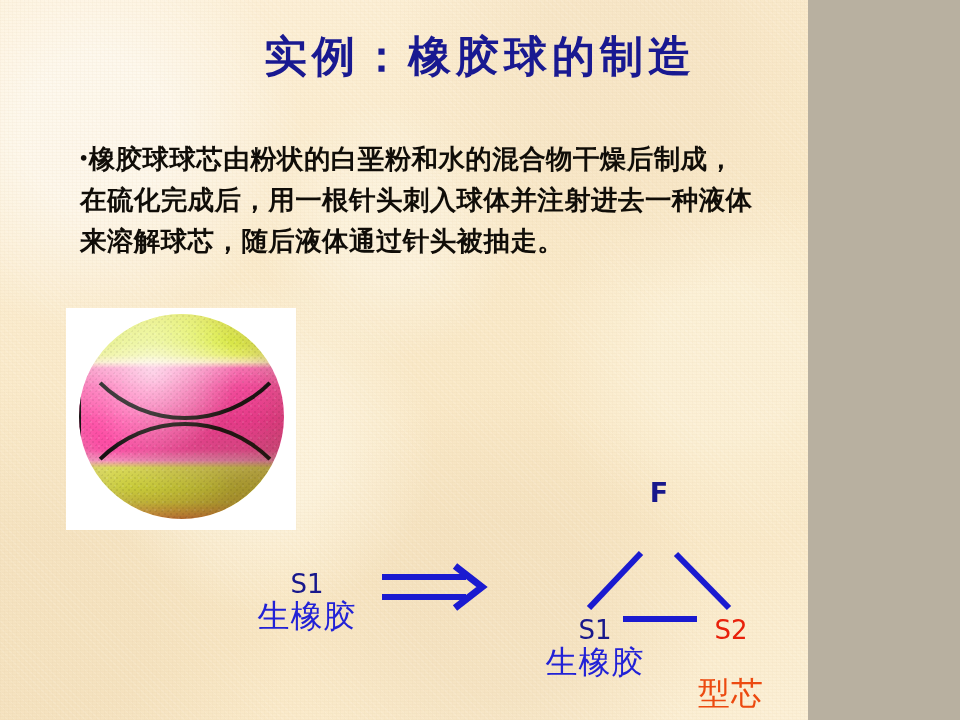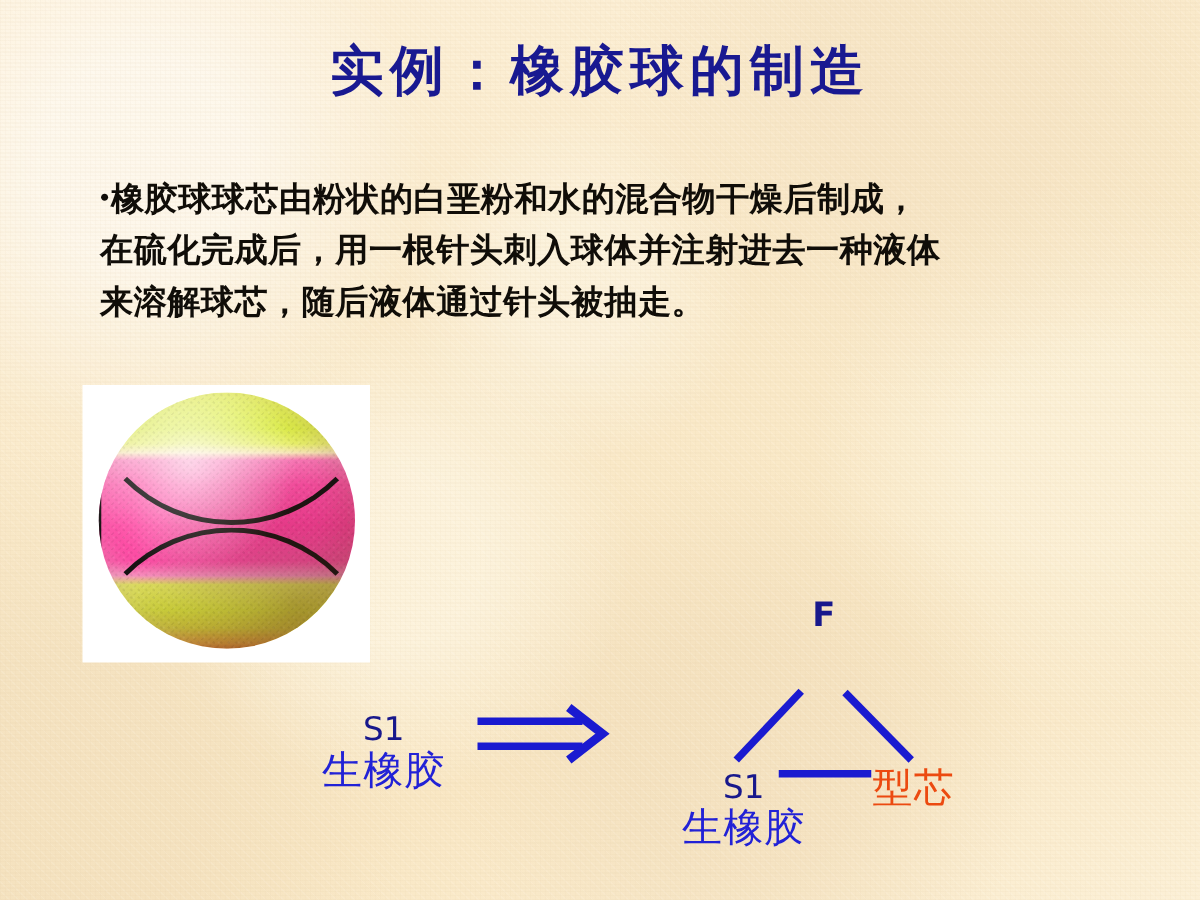--- a/index.html
+++ b/index.html
@@ -2,21 +2,21 @@
 <html lang="zh"><head>
 <meta charset="utf-8">
 <style>
   html, body {
     margin: 0;
     padding: 0;
     background: #b8b0a0;
   }
   #slide {
     position: relative;
-    width: 960px;
+    width: 808px;
     height: 720px;
     overflow: hidden;
     background-color: #fbeccf;
     background-image:
       radial-gradient(circle at 12% 18%, rgba(255,255,255,0.55) 0 8%, rgba(255,255,255,0) 22%),
       radial-gradient(circle at 78% 9%, rgba(246,228,196,0.75) 0 10%, rgba(255,255,255,0) 26%),
       radial-gradient(circle at 33% 62%, rgba(255,252,240,0.50) 0 9%, rgba(255,255,255,0) 24%),
       radial-gradient(circle at 62% 84%, rgba(243,224,190,0.70) 0 11%, rgba(255,255,255,0) 27%),
       radial-gradient(circle at 90% 50%, rgba(255,250,233,0.45) 0 9%, rgba(255,255,255,0) 23%),
       radial-gradient(circle at 5% 88%, rgba(242,223,188,0.60) 0 10%, rgba(255,255,255,0) 25%),
@@ -169,21 +169,21 @@
   }
   .su-name {
     font-family: "Liberation Serif", "DejaVu Serif", serif;
     font-size: 32px;
     line-height: 32px;
     letter-spacing: 1px;
   }
   .c-navy { color: #18188c; }
   .c-blue { color: #2222d6; }
   .c-red  { color: #e8200a; }
-  .c-orange { color: #ec4a10; }
+  .c-orange { color: #ec4a10; margin-top: 31px; }
 
   #left-group  { left: 232px; top: 568px; width: 150px; }
   #field-group { left: 594px; top: 478px; width: 130px; }
   #right-s1    { left: 530px; top: 614px; width: 130px; }
   #right-s2    { left: 676px; top: 614px; width: 110px; }
 
   .field-name {
     font-family: "Liberation Serif", "DejaVu Serif", serif;
     font-size: 27px;
     line-height: 30px;
@@ -245,16 +245,17 @@
   <div class="su-block" id="field-group">
     <div class="field-sym c-navy">F</div>
   </div>
 
   <div class="su-block" id="right-s1">
     <div class="su-sym c-navy">S1</div>
     <div class="su-name c-blue">生橡胶</div>
   </div>
 
   <div class="su-block" id="right-s2">
+    <div class="su-sym c-red">S2</div>
     <div class="su-name c-orange">型芯</div>
   </div>
 
 </div>
 
 </body></html>

